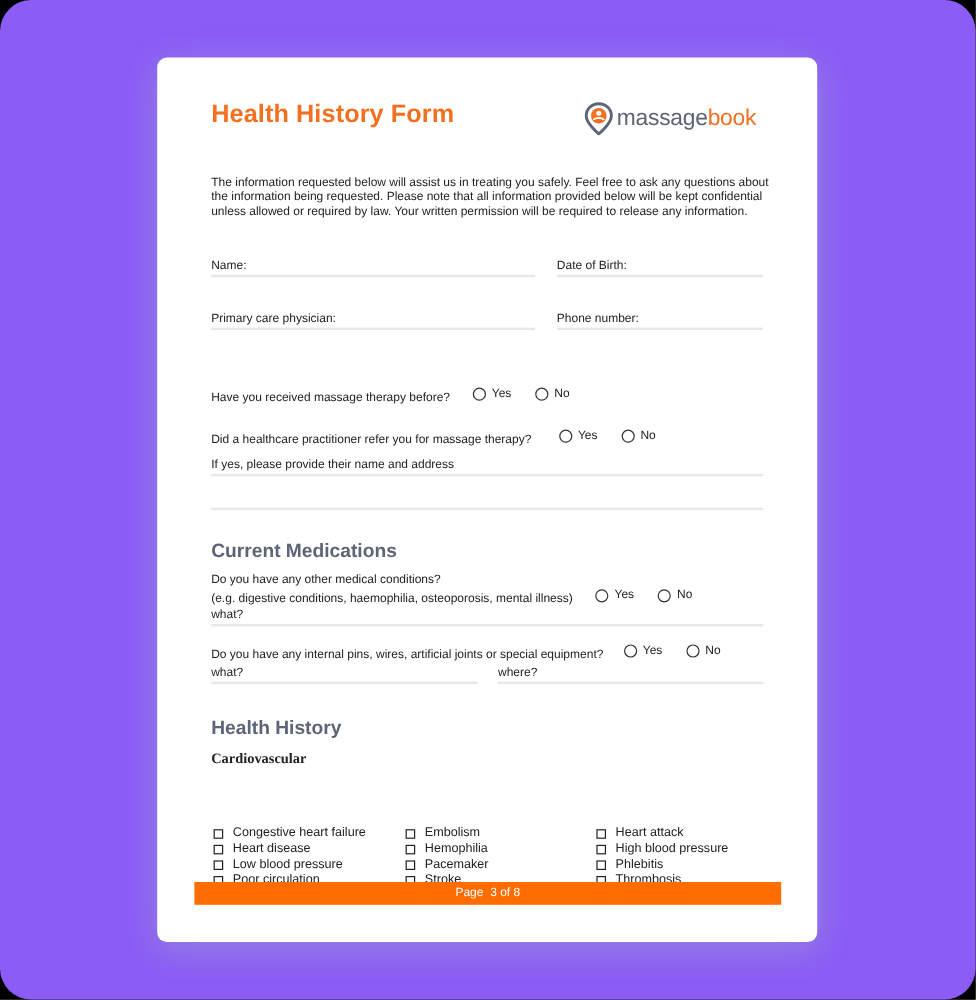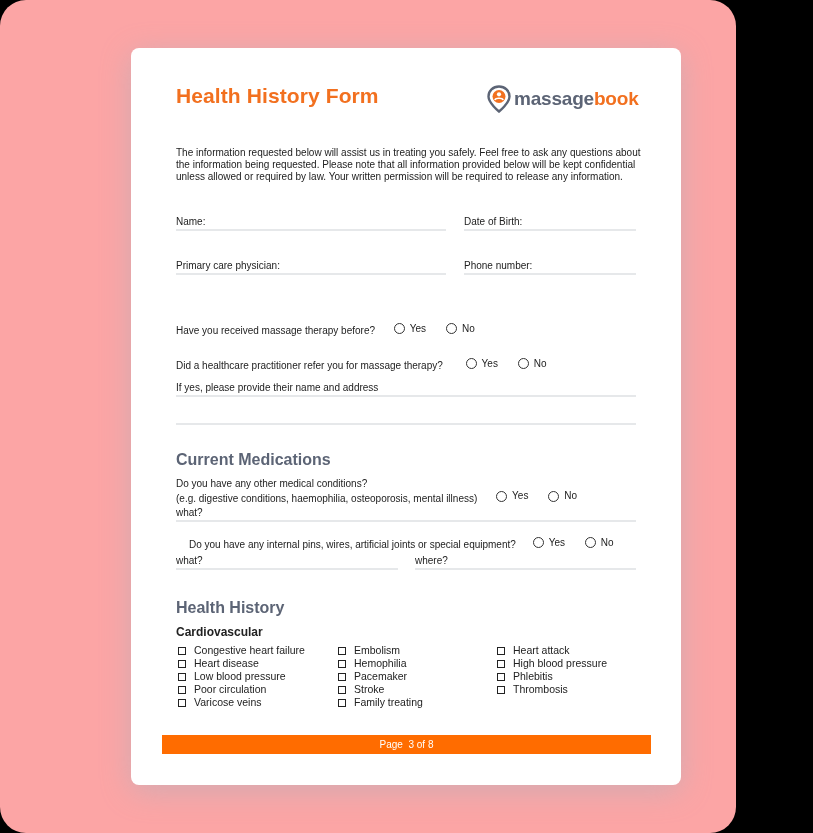--- a/index.html
+++ b/index.html
@@ -1,52 +1,52 @@
 <!DOCTYPE html>
 <html><head>
 <meta charset="utf-8">
 <style>
   * { box-sizing: border-box; margin: 0; padding: 0; }
   html, body { width: 813px; height: 833px; background: #000; overflow: hidden; }
   body { font-family: "Liberation Sans", sans-serif; }
   .frame {
-    position: absolute; left: 0; top: 0; width: 736px; height: 833px;
-    background: #fca5a5; border-radius: 26px; overflow: hidden;
+    position: absolute; left: 0; top: 0; width: 813px; height: 833px;
+    background: #8b5cf6; border-radius: 26px; overflow: hidden;
   }
   .paper {
     position: absolute; left: 131px; top: 48px; width: 550px; height: 737px;
     background: #ffffff; border-radius: 8px;
     box-shadow: 0 6px 30px rgba(160,180,195,0.45);
   }
   .abs { position: absolute; }
   .title {
     left: 45px; top: 36px; font-size: 21px; font-weight: bold; color: #f2701f;
     letter-spacing: 0.1px;
   }
   .logo { left: 356px; top: 37px; height: 28px; display: flex; align-items: center; }
   .logo svg { width: 24px; height: 28px; margin-right: 3px; }
-  .logo-text { font-size: 19px; font-weight: bold; letter-spacing: -0.2px; }
+  .logo-text { font-size: 19px; font-weight: normal; letter-spacing: -0.2px; }
   .logo-a { color: #5c6475; }
   .logo-b { color: #f2701f; }
   .intro {
     left: 45px; top: 99px; width: 470px; font-size: 10px; line-height: 12px; color: #222;
   }
   .field { font-size: 10px; color: #222; border-bottom: 2px solid #e6e8ea; padding-bottom: 2px; }
   .q { font-size: 10px; color: #222; white-space: nowrap; }
   .radio { display: inline-flex; align-items: center; margin-left: 14px; }
   .radio .circ {
     width: 11px; height: 11px; border: 1.3px solid #333; border-radius: 50%;
     display: inline-block; margin-right: 5px;
   }
   .section {
     font-size: 16px; font-weight: bold; color: #5c6475;
   }
   .sub { font-size: 12px; font-weight: bold; color: #222; }
   .line { height: 0; border-bottom: 2px solid #e6e8ea; }
-  .col { font-size: 10.5px; color: #222; line-height: 13px; }
+  .col { font-size: 10.5px; color: #222; line-height: 13px; margin-top: 44px; }
   .cb { display: flex; align-items: center; }
   .cb .box {
     width: 8px; height: 8px; border: 1px solid #222; display: inline-block; margin-right: 8px; margin-left: 2px;
   }
   .footer {
     left: 31px; top: 687px; width: 489px; height: 19px; background: #ff6c00;
     color: #fff; font-size: 10px; text-align: center; line-height: 19px;
   }
 </style>
 </head>
@@ -125,40 +125,40 @@
         <span class="radio" style="margin-left:17px;">
             <span class="circ"></span>
             <span>No</span>
           </span>
       </div>
     </div>
     <div class="abs field" style="left:45px; top:459px; width:460px;">
       <span>what?</span>
     </div>
 
-    <div class="abs q" style="left:58px; top:489px;">
+    <div class="abs q" style="left:45px; top:489px;">
       <span>Do you have any internal pins, wires, artificial joints or special equipment?</span>
       <span class="radio" style="margin-left:14px;">
           <span class="circ"></span>
           <span>Yes</span>
         </span>
       <span class="radio" style="margin-left:17px;">
           <span class="circ"></span>
           <span>No</span>
         </span>
     </div>
     <div class="abs field" style="left:45px; top:507px; width:222px;">
       <span>what?</span>
     </div>
     <div class="abs field" style="left:284px; top:507px; width:221px;">
       <span>where?</span>
     </div>
 
     <div class="abs section" style="left:45px; top:551px;">Health History</div>
-    <div class="abs sub" style="left:45px; top:577px;">Cardiovascular</div>
+    <div class="abs sub" style="left:45px; top:577px;font-family:Liberation Serif, serif;">Cardiovascular</div>
 
     <div class="abs col" style="left:45px; top:596px;">
       <div class="cb">
           <span class="box"></span>
           <span>Congestive heart failure</span>
         </div>
       <div class="cb">
           <span class="box"></span>
           <span>Heart disease</span>
         </div>

